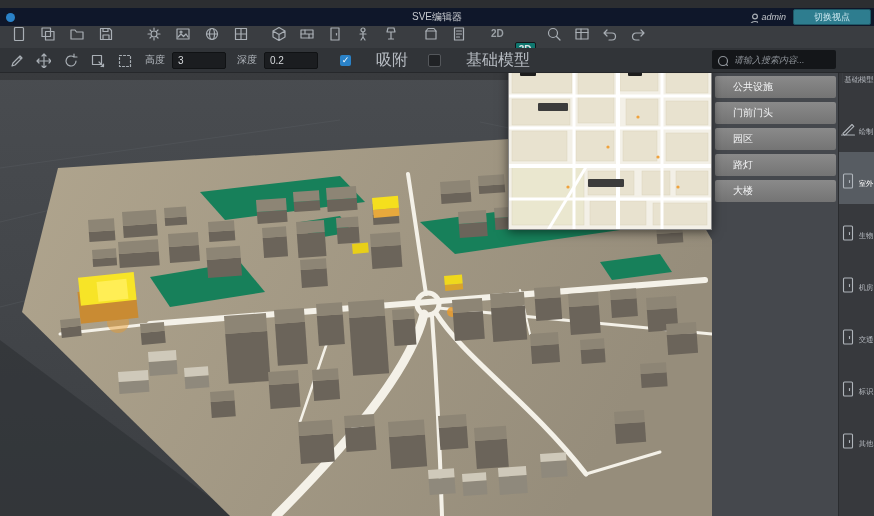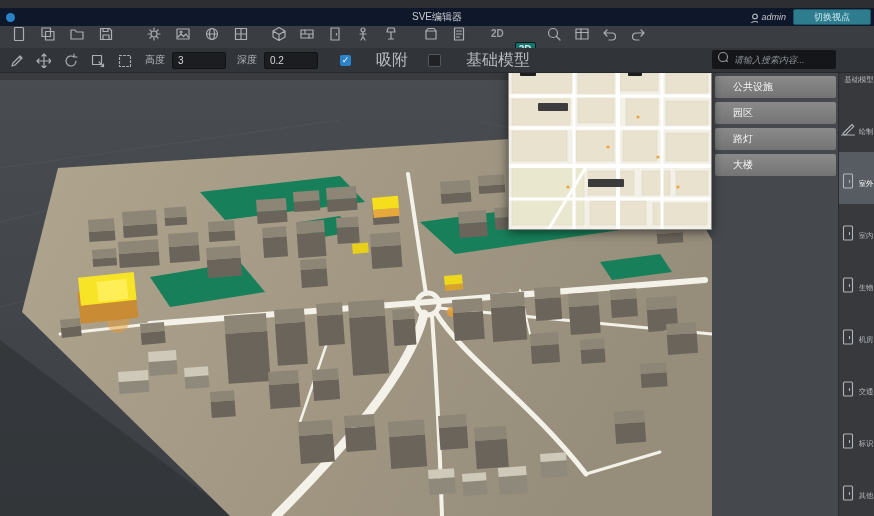--- a/index.html
+++ b/index.html
@@ -28,21 +28,21 @@
   .dim-label.active{background:#0f766e;border:1px solid #141619;border-radius:2px;color:#e0e4e7;margin-top:32px;}
   .toolbar2{position:absolute;left:0;top:48px;width:874px;height:24px;background:#313438;border-bottom:1px solid #26282b;z-index:20;display:flex;align-items:center;}
   .tb2-left{display:flex;align-items:center;gap:7px;margin-left:6px;}
   .fld-label{font-size:10px;color:#b5bac0;margin-left:4px;}
   .fld-input{width:42px;height:15px;background:#1b1d20;border:1px solid #101214;border-radius:2px;color:#d6d9dc;font-size:10px;padding:0 5px;outline:none;}
   .chk{width:11px;height:11px;border-radius:2px;display:flex;align-items:center;justify-content:center;cursor:pointer;}
   .chk.on{background:var(--c-accent-blue,#2a82c8);color:#fff;font-size:9px;line-height:11px;}
   .chk.off{background:#202225;border:1px solid #54575b;}
   .chk-label{font-size:16px;color:#b5bac0;margin-left:18px;}
   .search-wrap{position:absolute;left:712px;top:50px;width:124px;height:19px;background:#141619;border-radius:2px;
-    display:flex;z-index:21;}
+    display:flex;align-items:center;z-index:21;}
   .search-wrap .icon{width:12px;height:12px;margin:0 4px;stroke:#8d9298;}
   .search-input{flex:1;background:transparent;border:none;outline:none;font-size:9px;font-style:italic;color:#c6cace;min-width:0;}
   .search-input::placeholder{color:#8d9298;}
   
   .viewport{position:absolute;left:0;top:72px;width:712px;height:444px;z-index:1;cursor:grab;}
   .bt{fill:var(--c-building-top,#8d8575);}
   .bs{fill:var(--c-building-side,#6b645a);}
   .lt{fill:#cfc9ba;}
   .ls{fill:#8f897c;}
   .park{fill:var(--c-park-green,#17805a);}
@@ -706,20 +706,21 @@
   <g fill="#1d1d1d">
     <rect x="12" y="2" width="16" height="7" rx="1"></rect>
         <rect x="120" y="2" width="14" height="7" rx="1"></rect>
   </g>
   <rect x="0.5" y="0.5" width="203" height="162" fill="none" stroke="#8a8a8a"></rect>
 </svg>
 </div>
 
 <div class="asset-panel">
   <div class="asset-btn">公共设施</div>
+  <div class="asset-btn">门前门头</div>
   <div class="asset-btn">园区</div>
   <div class="asset-btn">路灯</div>
   <div class="asset-btn">大楼</div>
 </div>
 
 <div class="cat-strip">
   <div class="cat-item">
     <svg class="icon">
         <use href="#i-catdoor"></use>
       </svg>
@@ -734,26 +735,20 @@
   <div class="cat-item selected">
     <svg class="icon">
         <use href="#i-catdoor"></use>
       </svg>
     <div class="cat-label">室外</div>
   </div>
   <div class="cat-item">
     <svg class="icon">
         <use href="#i-catdoor"></use>
       </svg>
-    <div class="cat-label">室内</div>
-  </div>
-  <div class="cat-item">
-    <svg class="icon">
-        <use href="#i-catdoor"></use>
-      </svg>
     <div class="cat-label">生物</div>
   </div>
   <div class="cat-item">
     <svg class="icon">
         <use href="#i-catdoor"></use>
       </svg>
     <div class="cat-label">机房</div>
   </div>
   <div class="cat-item">
     <svg class="icon">

